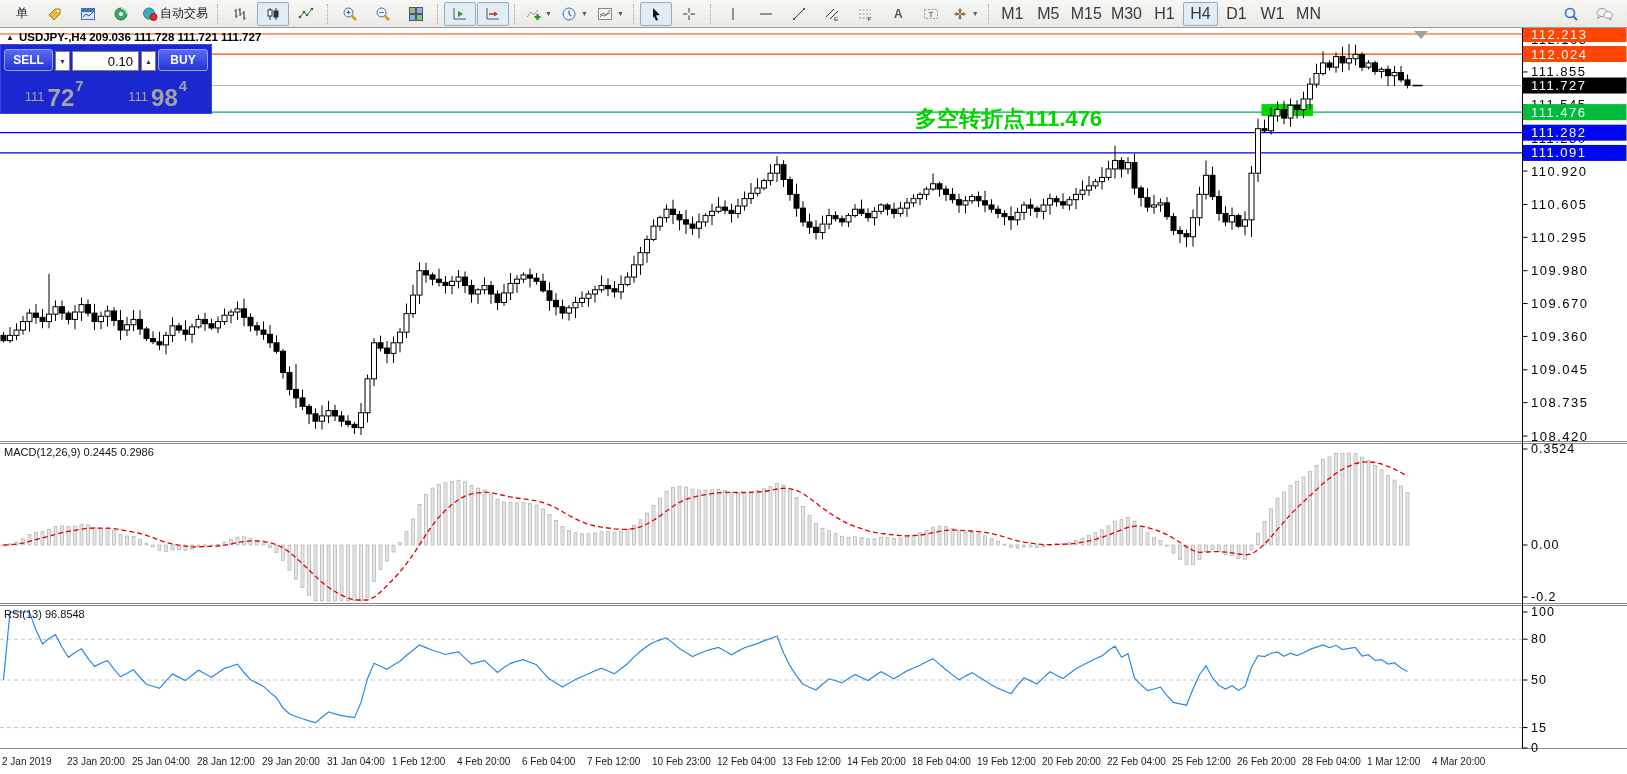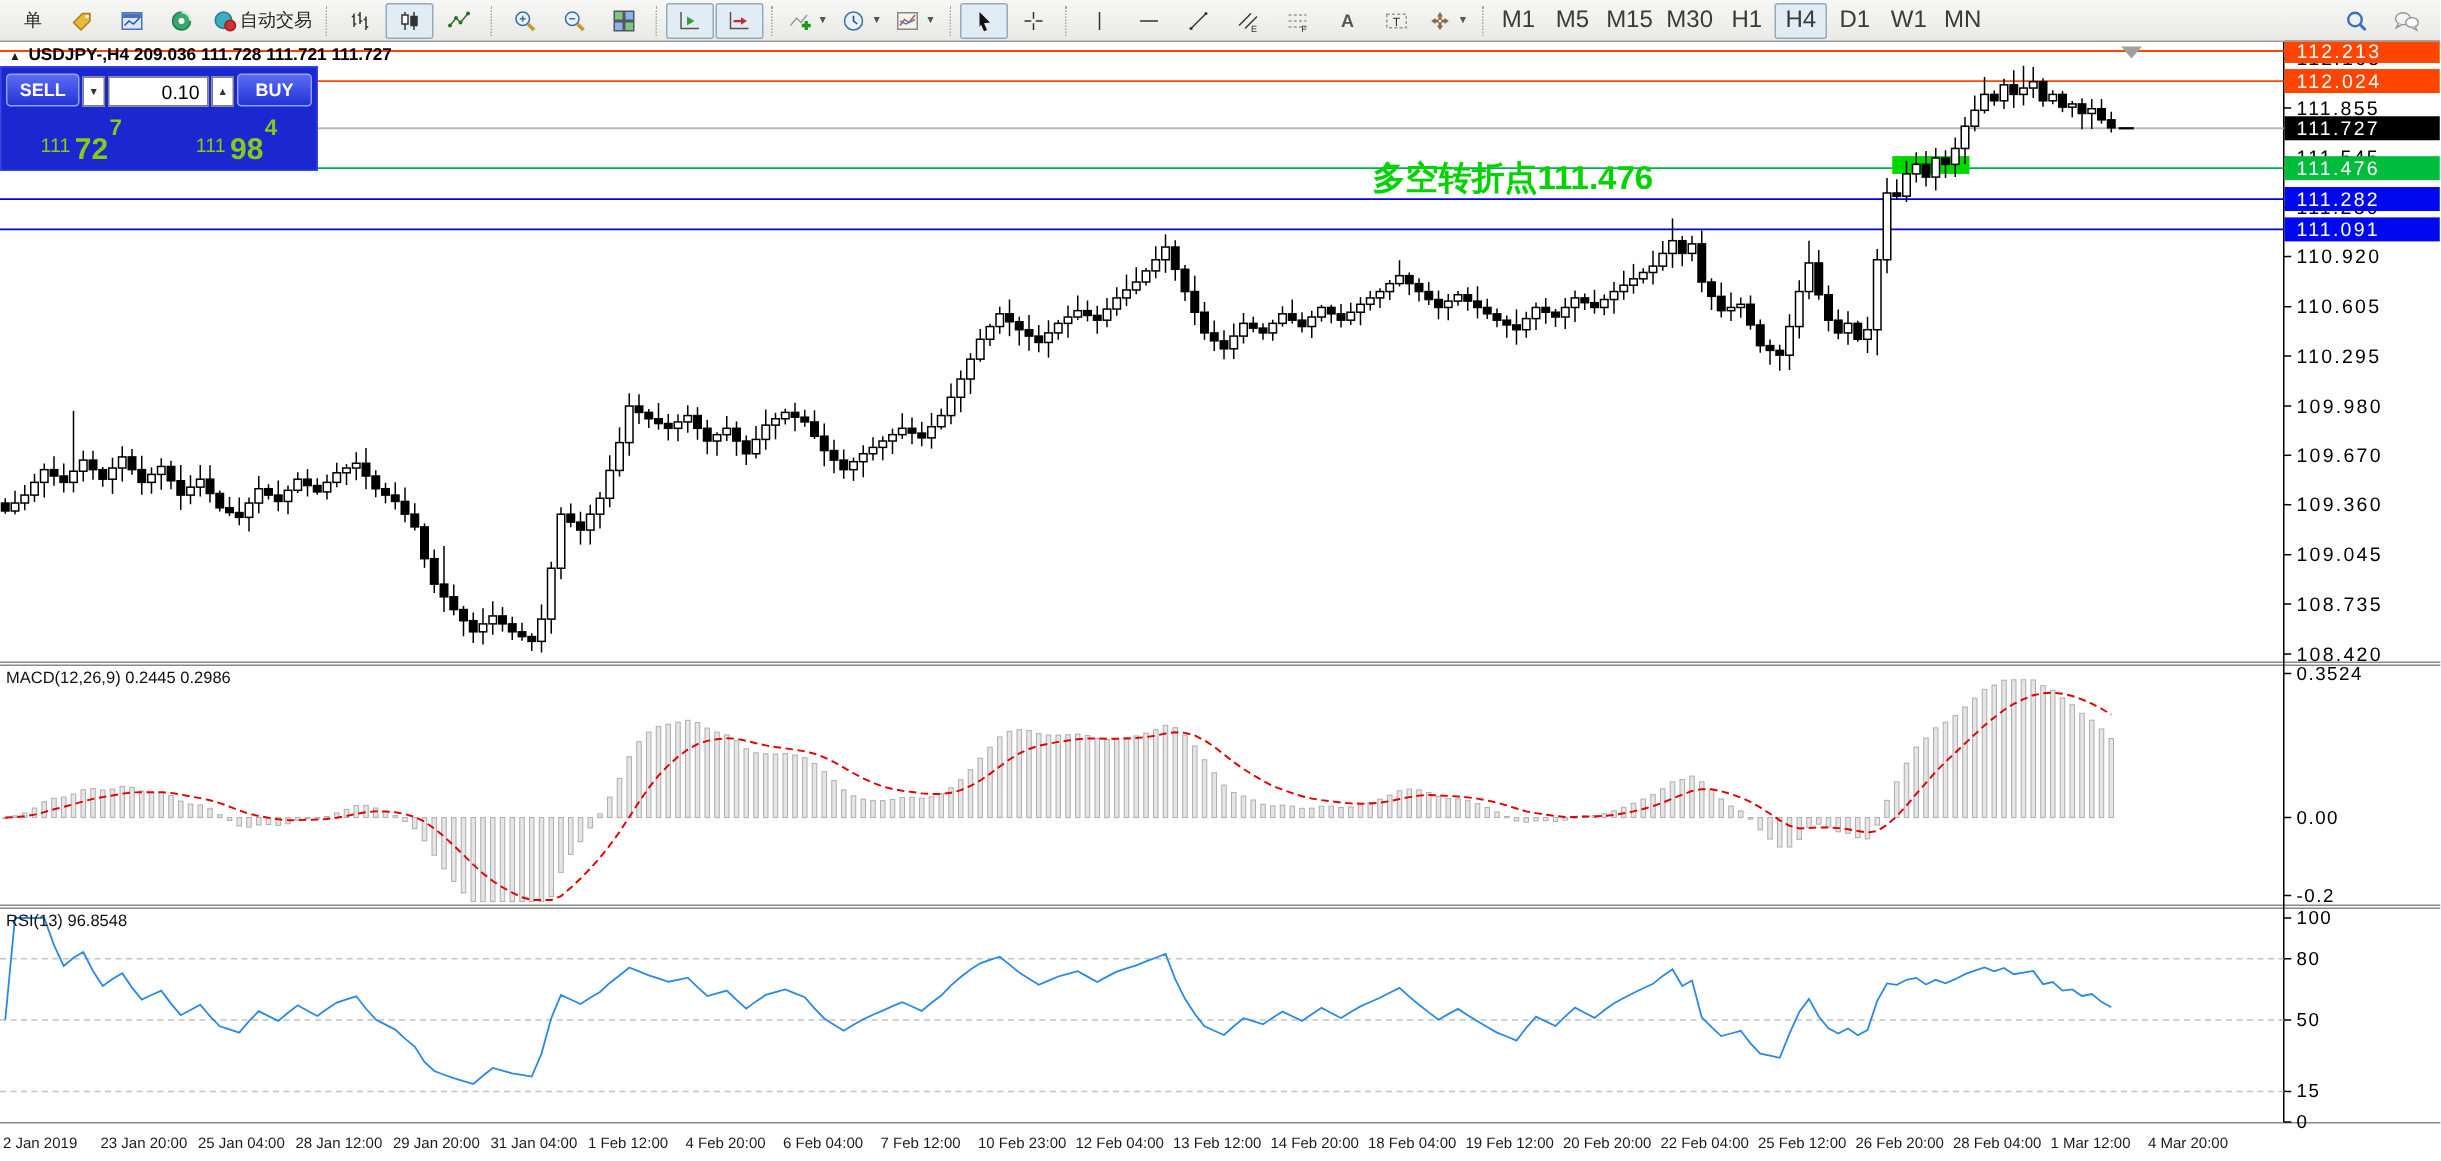--- a/index.html
+++ b/index.html
@@ -32,23 +32,23 @@
   .otp-row1{display:flex;align-items:flex-end;gap:2px;height:23px}
   .otp-btn{height:22px;background:linear-gradient(#5a6bf5,#2334d8);border:1px solid #93a2ff;
     border-radius:3px;color:#fff;font-weight:bold;font-size:12px;display:flex;align-items:center;
     justify-content:center;font-family:inherit}
   .otp-btn.sell{width:49px}.otp-btn.buy{width:50px}
   .spin{width:15px;height:20px;background:#fff;border:1px solid #7f7f7f;font-size:7px;color:#333;
     display:flex;align-items:center;justify-content:center;box-sizing:border-box}
   .vol{flex:1;height:20px;border:1px solid #7f7f7f;font-size:13px;text-align:right;
     padding:0 5px;box-sizing:border-box;font-family:inherit;background:#ffffff;color:#000;min-width:0}
   .otp-prices{display:flex;gap:3px;margin-top:2px}
-  .px{flex:1;height:35px;display:flex;align-items:flex-end;justify-content:center;color:#84cc16;padding-bottom:2px}
+  .px{flex:1;height:35px;display:flex;align-items:flex-end;justify-content:center;color:#a3a3a3;padding-bottom:2px}
   .px .sm{font-size:13px;margin:0 3px 4px 0}
-  .px .bg{font-size:20px;font-weight:bold;line-height:.82}
+  .px .bg{font-size:24px;font-weight:bold;line-height:.82}
   .px .sup{font-size:15px;font-weight:bold;margin:0 0 14px 1px}
 </style>
 </head>
 <body>
 
 <div class="toolbar">
   <span class="tb cn">单</span>
   <span class="tb">
     <svg width="16" height="16">
         <path d="M2 9 L8 3 L13 3 L13 8 L7 14 Z" fill="#e8b93c" stroke="#a87d1a"></path>

